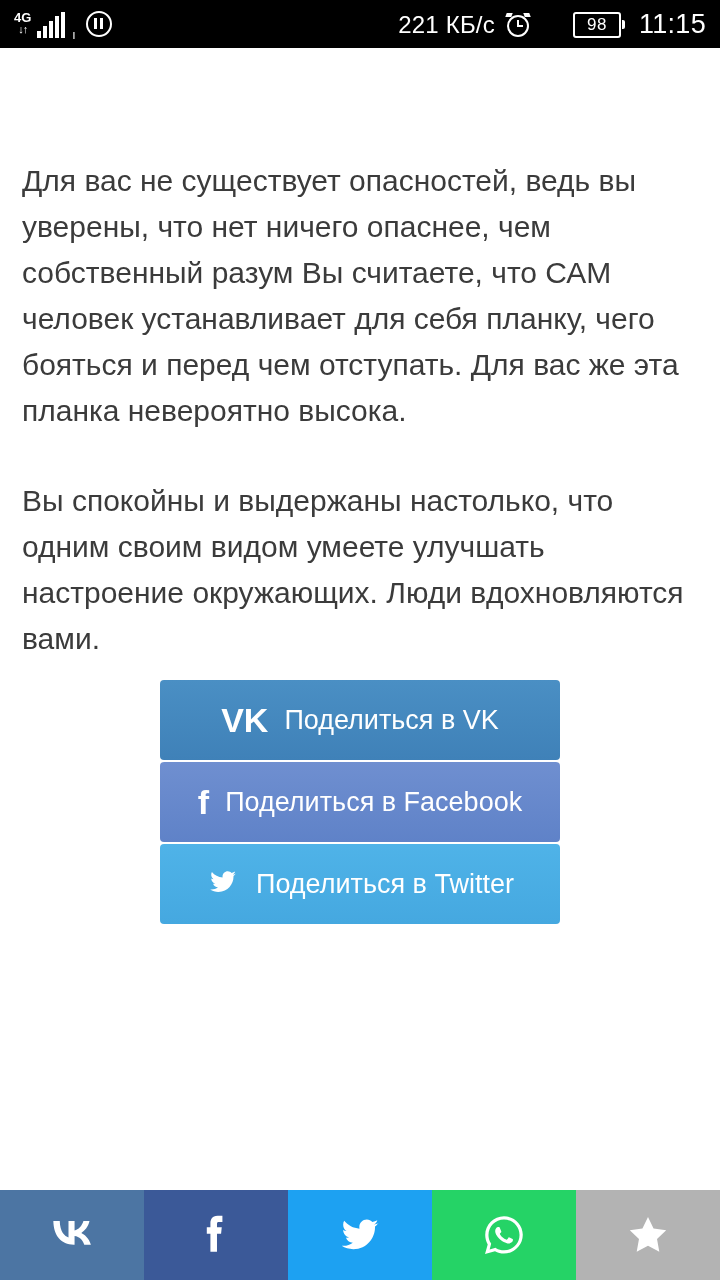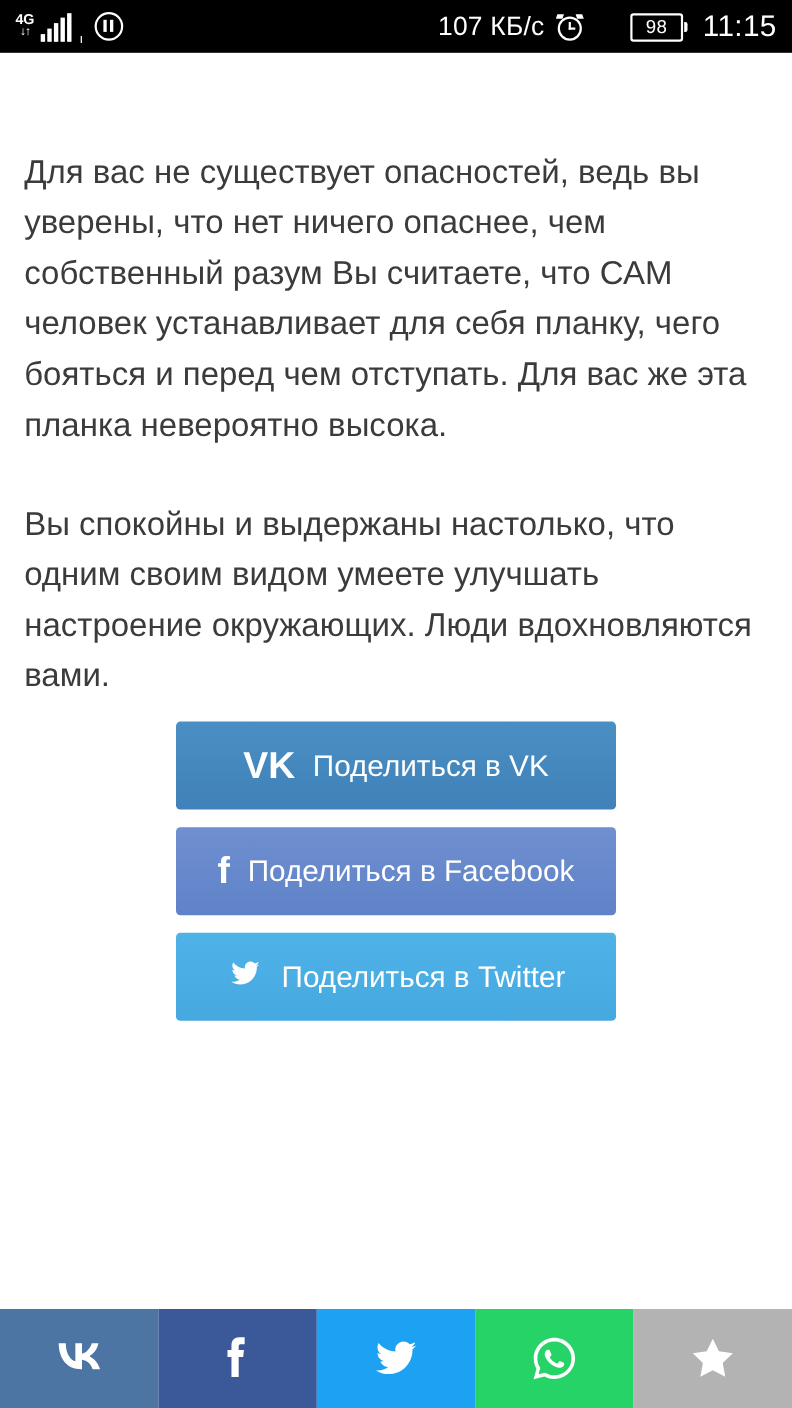--- a/index.html
+++ b/index.html
@@ -167,40 +167,40 @@
     position: absolute;
     top: 48px;
     left: 0;
     right: 0;
     bottom: 0;
     background: #ffffff;
     padding: 0 22px;
     box-sizing: border-box;
   }
   .article {
-    padding-top: 86px;
+    padding-top: 110px;
   }
   .article p {
     margin: 0 0 44px 0;
     font-size: 30px;
     line-height: 46px;
     color: #3b3b3b;
     font-weight: 400;
   }
   .article p:last-child {
     margin-bottom: 0;
   }
 
   
   .share-block {
     margin-top: 18px;
     display: flex;
     flex-direction: column;
     align-items: center;
-    gap: 16px;
+    gap: 2px;
   }
   .share-btn {
     width: 400px;
     box-sizing: border-box;
     border-radius: 4px;
     color: #ffffff;
     font-size: 27px;
     display: flex;
     align-items: center;
     justify-content: center;
@@ -269,21 +269,21 @@
         <i></i>
         <i></i>
     </div>
     <span class="sig-sub">ı</span>
     <div class="pause-icon">
       <span></span>
         <span></span>
     </div>
   </div>
   <div class="sb-right">
-    <span class="speed">107 КБ/с</span>
+    <span class="speed">221 КБ/с</span>
     <div class="alarm-icon">
       <span class="ear-l"></span>
         <span class="ear-r"></span>
       <span class="face"></span>
         <span class="hand-a"></span>
         <span class="hand-b"></span>
     </div>
     <div class="battery">
       <span class="body">98</span>
       <span class="cap"></span>

